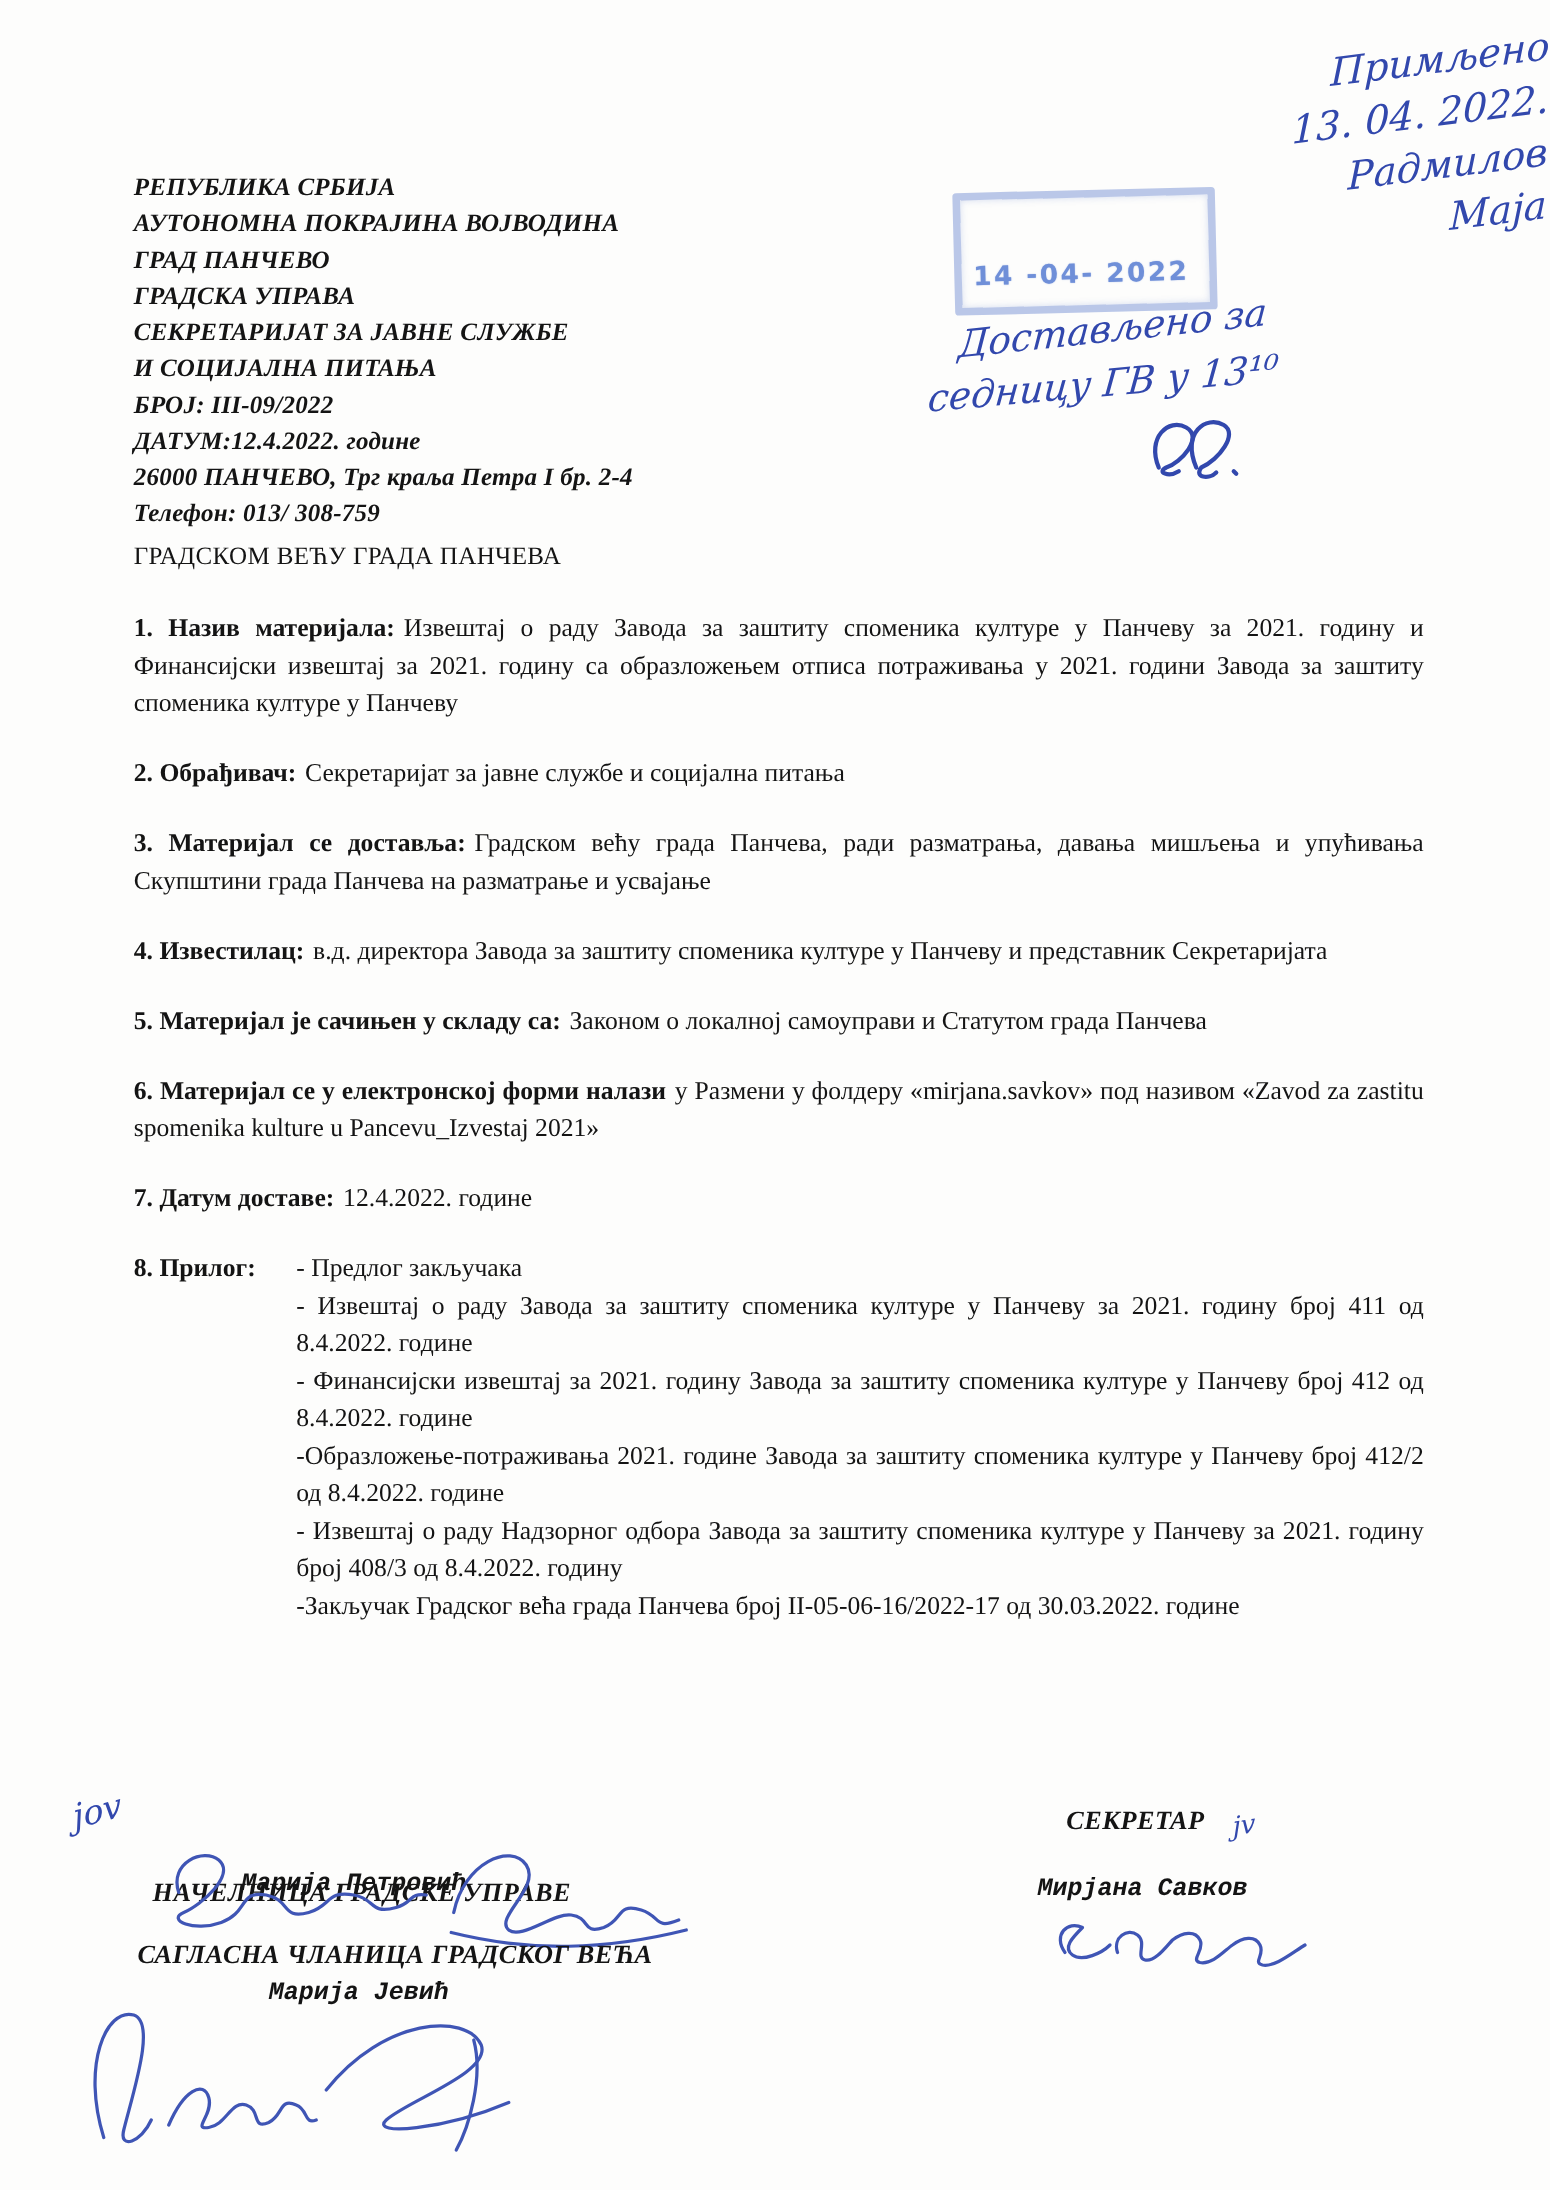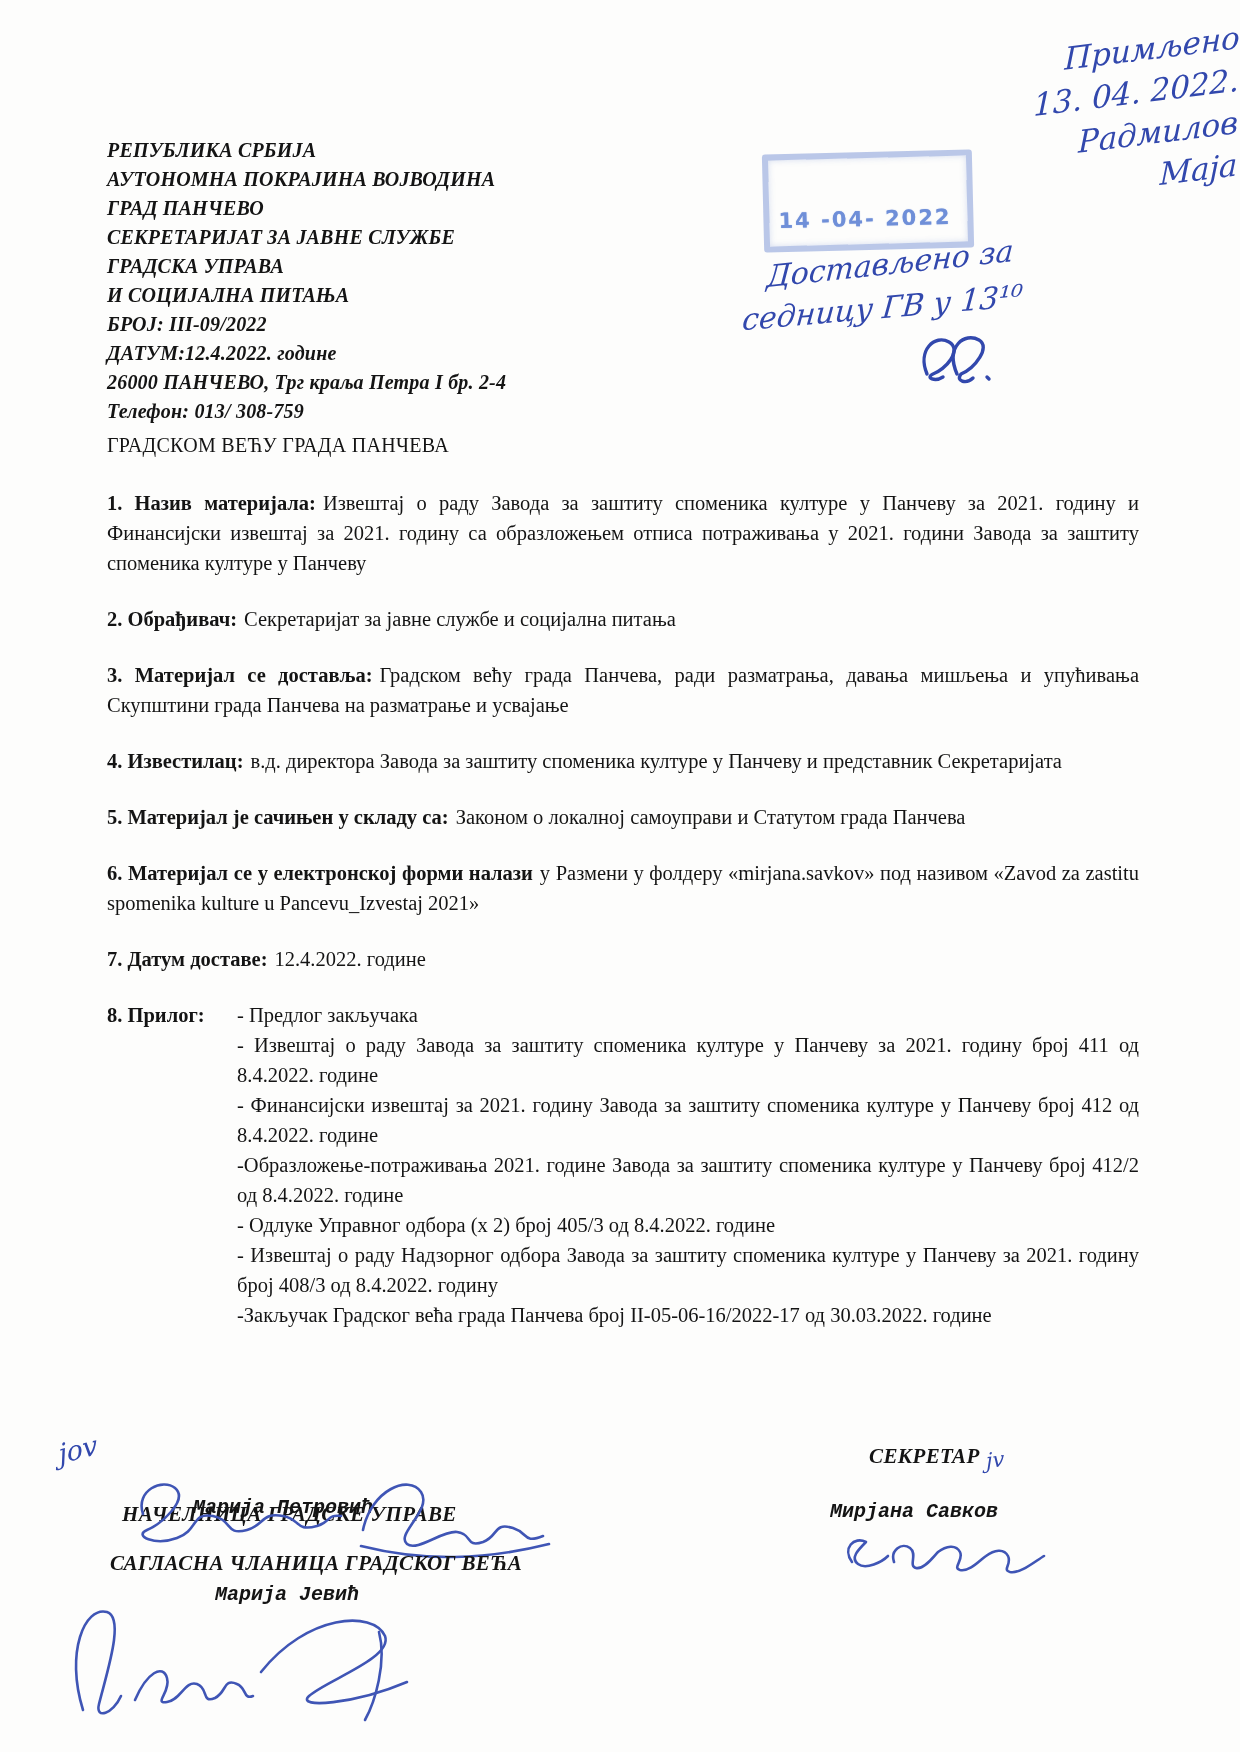--- a/index.html
+++ b/index.html
@@ -65,21 +65,21 @@
     white-space:nowrap;
   }
   .stamp-note1 { position:absolute; left:766px; top:246px; font-size:30px; transform:rotate(-6deg) skewX(-10deg); white-space:nowrap; }
   .stamp-note2 { position:absolute; left:742px; top:290px; font-size:30px; transform:rotate(-5deg) skewX(-10deg); white-space:nowrap; }
 
   
   .sig-title { position:absolute; font-weight:bold; font-style:italic; font-size:21px; letter-spacing:0.4px; white-space:nowrap; }
   .sig-name  { position:absolute; font-weight:bold; font-style:italic; font-size:20px; white-space:nowrap;font-family:Liberation Mono, monospace; }
   .t-nacelnica { left:110px; top:1502px;margin-left:12px; }
   .t-saglasna  { left:110px; top:1551px; }
-  .t-sekretar  { left:853px; top:1444px;margin-left:16px; }
+  .t-sekretar  { left:853px; top:1444px; }
   .n-petrovic  { left:193px; top:1496px; }
   .n-jevic     { left:215px; top:1583px; }
   .n-savkov    { left:830px; top:1500px; }
 
   .sig-svg { position:absolute; overflow:visible; }
   .sig-svg path { fill:none; stroke:#3f55b5; stroke-width:2.6; stroke-linecap:round; stroke-linejoin:round; }
   .svg-petrovic { left:125px; top:1472px; }
   .svg-jevic    { left:55px;  top:1592px; }
   .svg-savkov   { left:838px; top:1532px; }
   .svg-paraph   { left:905px; top:330px; }
@@ -87,22 +87,22 @@
 </style>
 </head>
 <body>
 
 <div class="page">
 
   <div class="header-block">
     <span>РЕПУБЛИКА СРБИЈА</span>
     <span>АУТОНОМНА ПОКРАЈИНА ВОЈВОДИНА</span>
     <span>ГРАД ПАНЧЕВО</span>
+    <span>ГРАДСКА  УПРАВА</span>
     <span>СЕКРЕТАРИЈАТ ЗА ЈАВНЕ СЛУЖБЕ</span>
-    <span>ГРАДСКА  УПРАВА</span>
     <span>И СОЦИЈАЛНА ПИТАЊА</span>
     <span>БРОЈ: III-09/2022</span>
     <span>ДАТУМ:12.4.2022. године</span>
     <span>26000 ПАНЧЕВО, Трг краља Петра I бр. 2-4</span>
     <span>Телефон: 013/ 308-759</span>
   </div>
 
   <div class="hand hand-topright">
     <span>Примљено</span>
     <span>13. 04. 2022.</span>
@@ -144,21 +144,20 @@
     <p class="para">
       <b class="lbl">7. Датум доставе:</b><span>12.4.2022. године</span>
     </p>
     <div class="para para-attach">
       <div class="attach-label">8. Прилог:</div>
       <div class="attach-items">
         <div>- Предлог закључака</div>
         <div>- Извештај о раду Завода за заштиту споменика културе у Панчеву за 2021. годину број 411 од 8.4.2022. године</div>
         <div>- Финансијски извештај за 2021. годину  Завода за заштиту споменика културе у Панчеву број 412 од 8.4.2022. године</div>
         <div>-Образложење-потраживања 2021. године Завода за заштиту споменика културе у Панчеву број 412/2 од 8.4.2022. године</div>
-        <div>- Одлуке Управног одбора (х 2) број 405/3 од 8.4.2022. године</div>
         <div>- Извештај о раду Надзорног одбора Завода за заштиту споменика културе у Панчеву за 2021. годину број 408/3 од 8.4.2022. годину</div>
         <div>-Закључак Градског већа града Панчева број II-05-06-16/2022-17 од 30.03.2022. године</div>
       </div>
     </div>
   </div>
 
   <div class="hand mark-left">јov</div>
   <div class="sig-title t-nacelnica">НАЧЕЛНИЦА ГРАДСКЕ УПРАВЕ</div>
   <div class="sig-name n-petrovic">Марија Петровић</div>
   <svg class="sig-svg svg-petrovic" width="430" height="90" viewBox="0 0 430 90">

